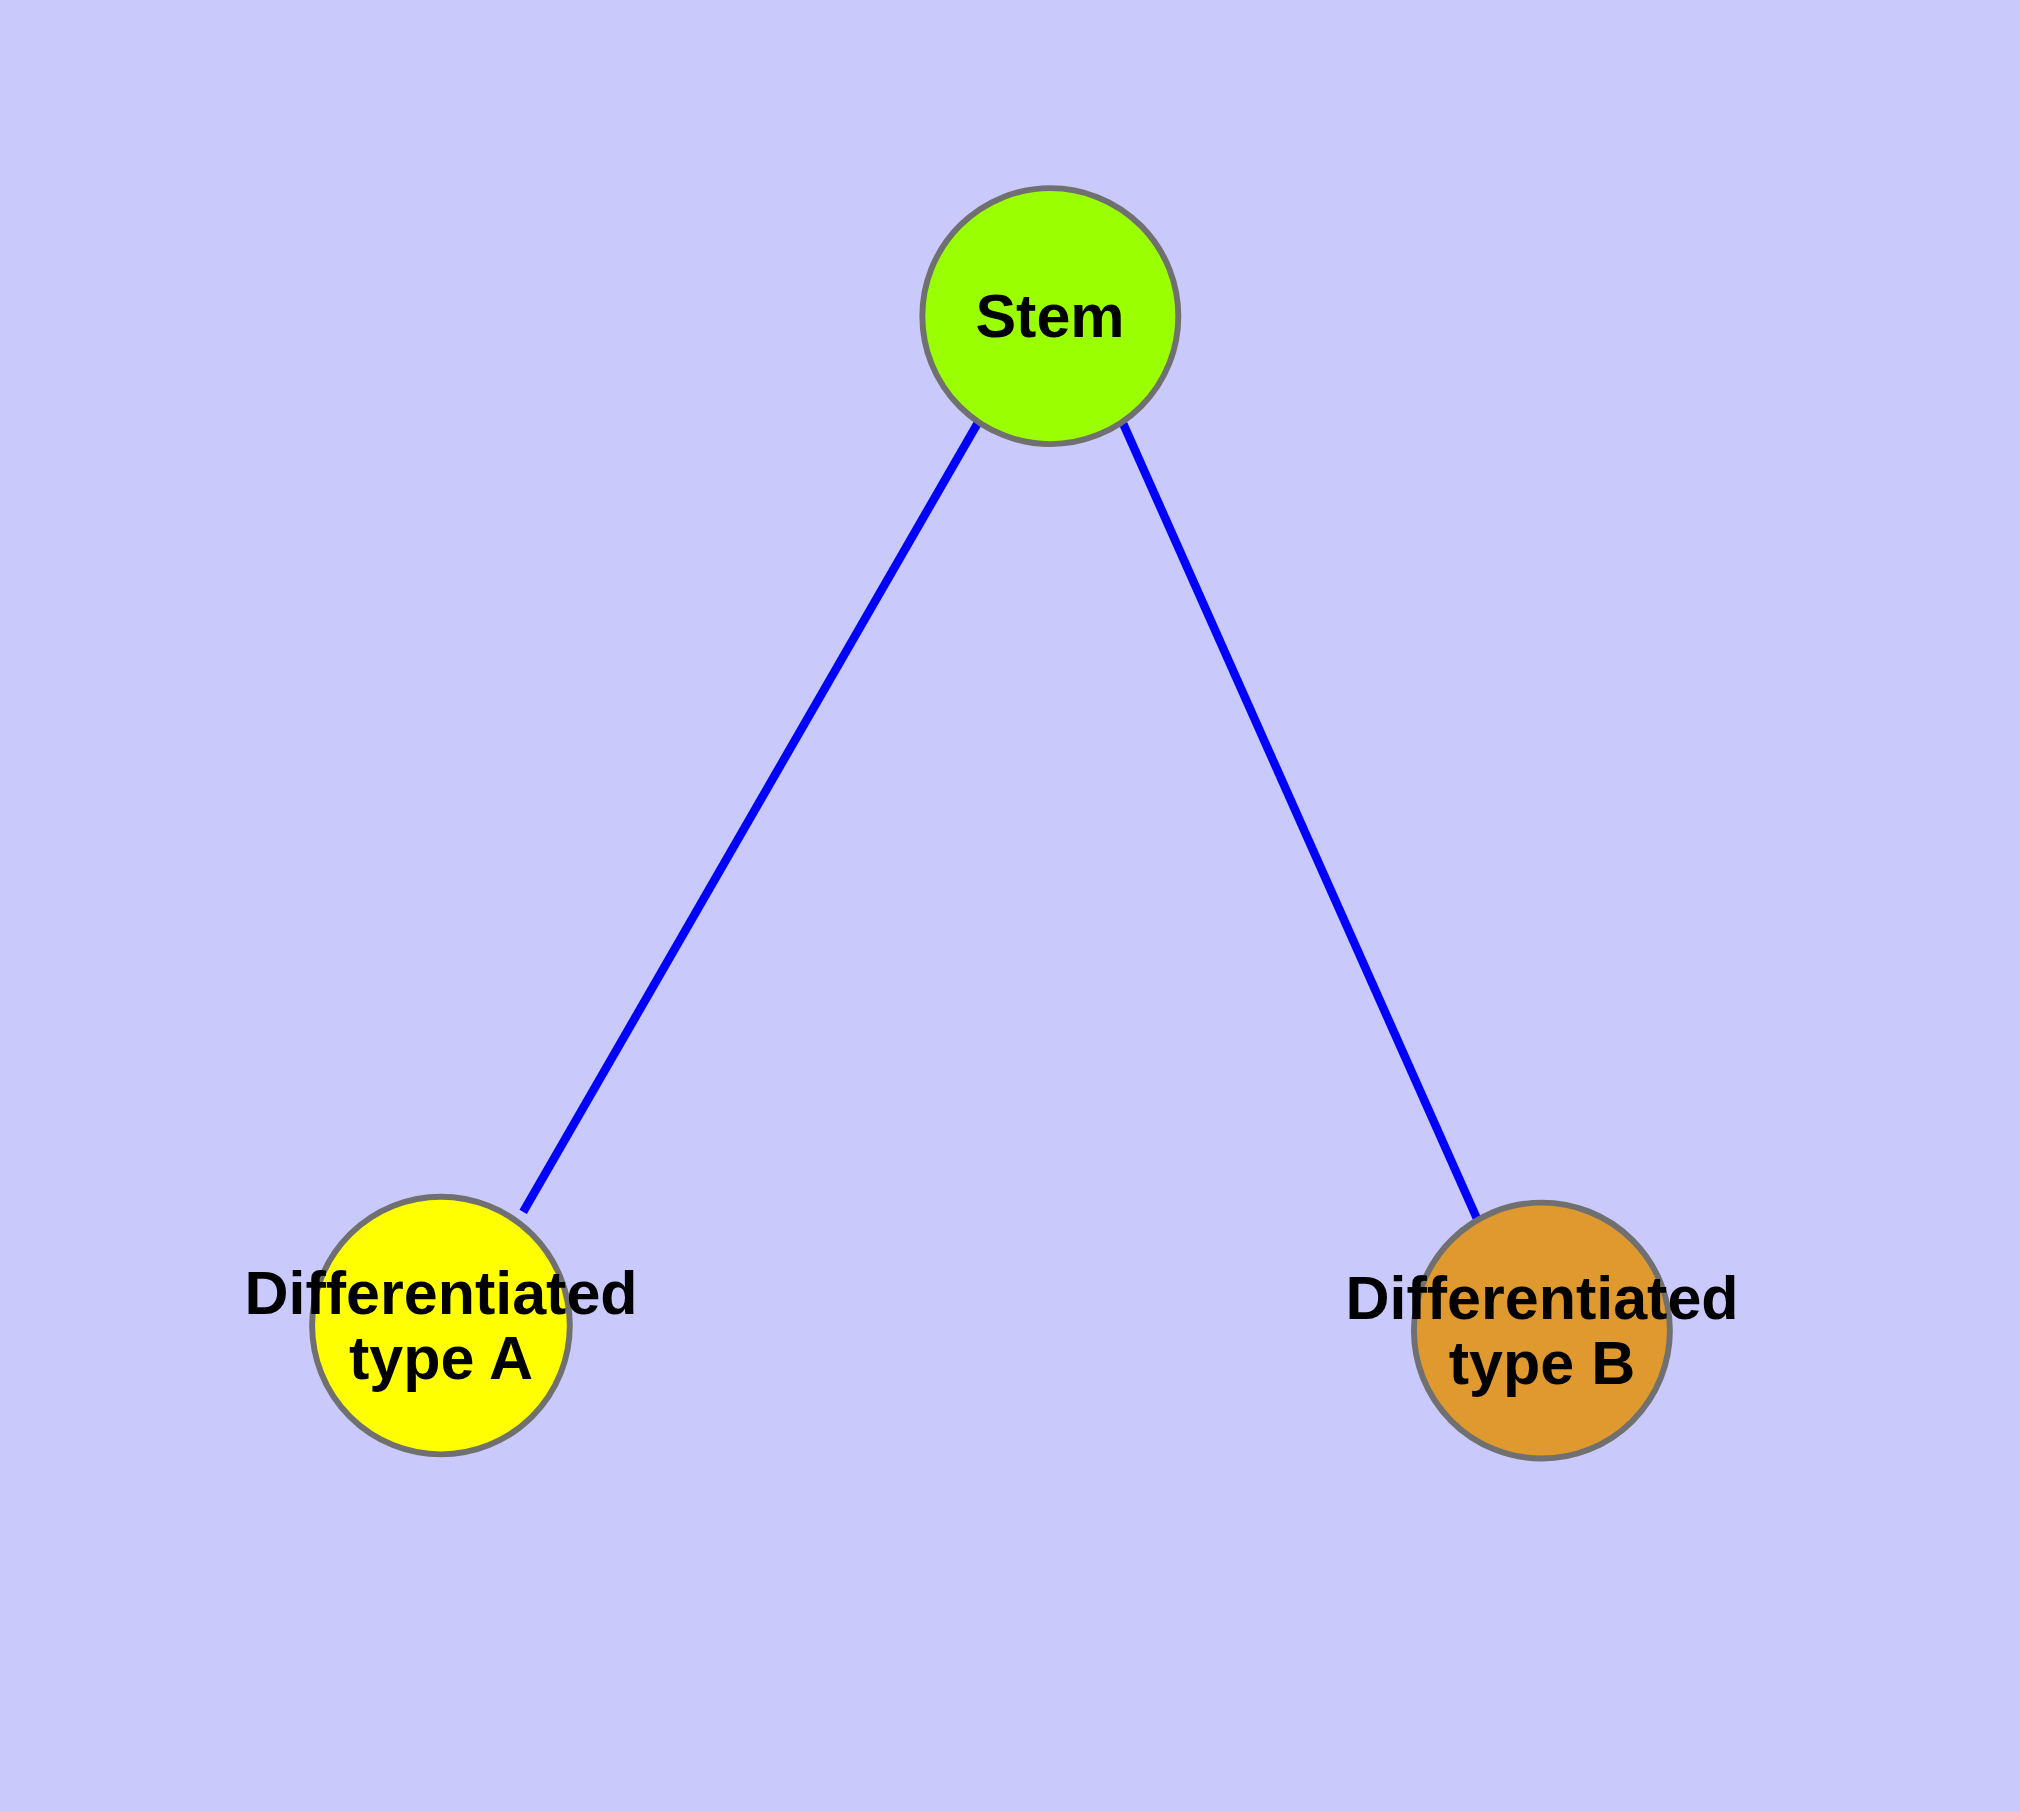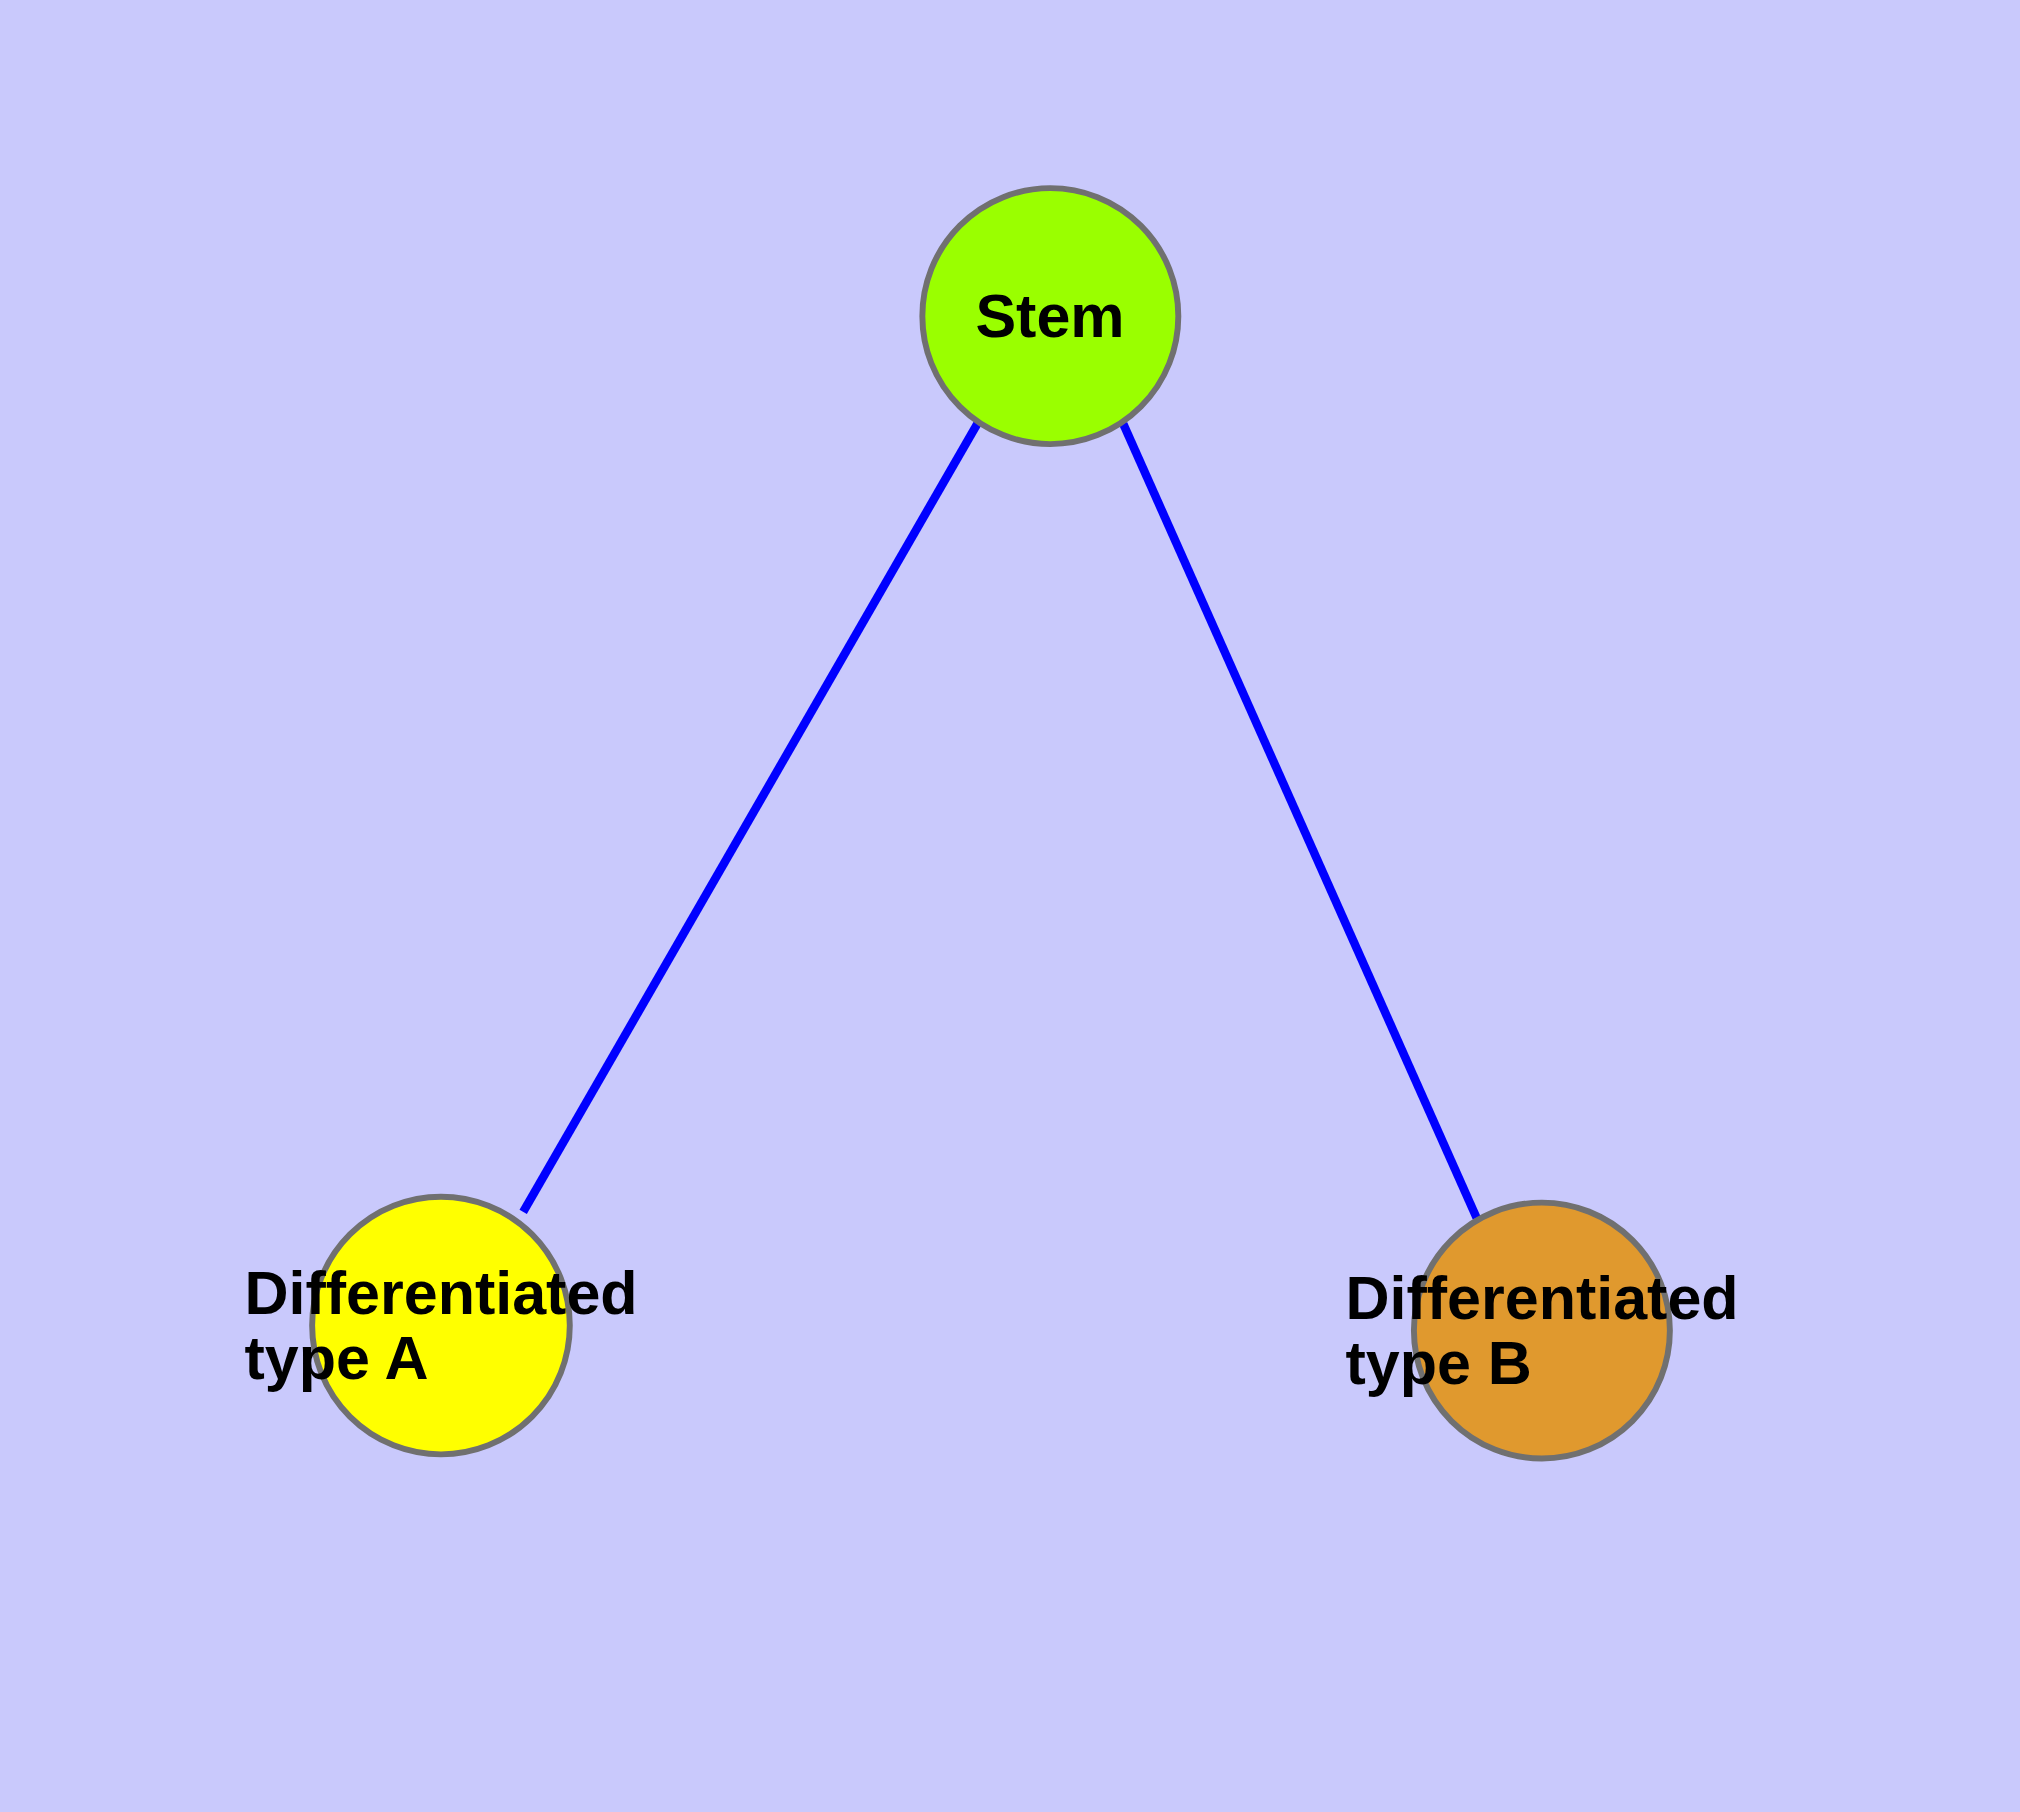--- a/index.html
+++ b/index.html
@@ -20,20 +20,21 @@
   }
   #graph-svg {
     position: absolute;
     left: 0;
     top: 0;
     width: 2021px;
     height: 1812px;
   }
   .node-label {
     position: absolute;
+    text-align: center;
     font-weight: bold;
     color: #000000;
     line-height: 1.06;
     white-space: pre;
     pointer-events: none;
     transform: translate(-50%, -50%);
   }
 </style>
 </head>
 <body>

